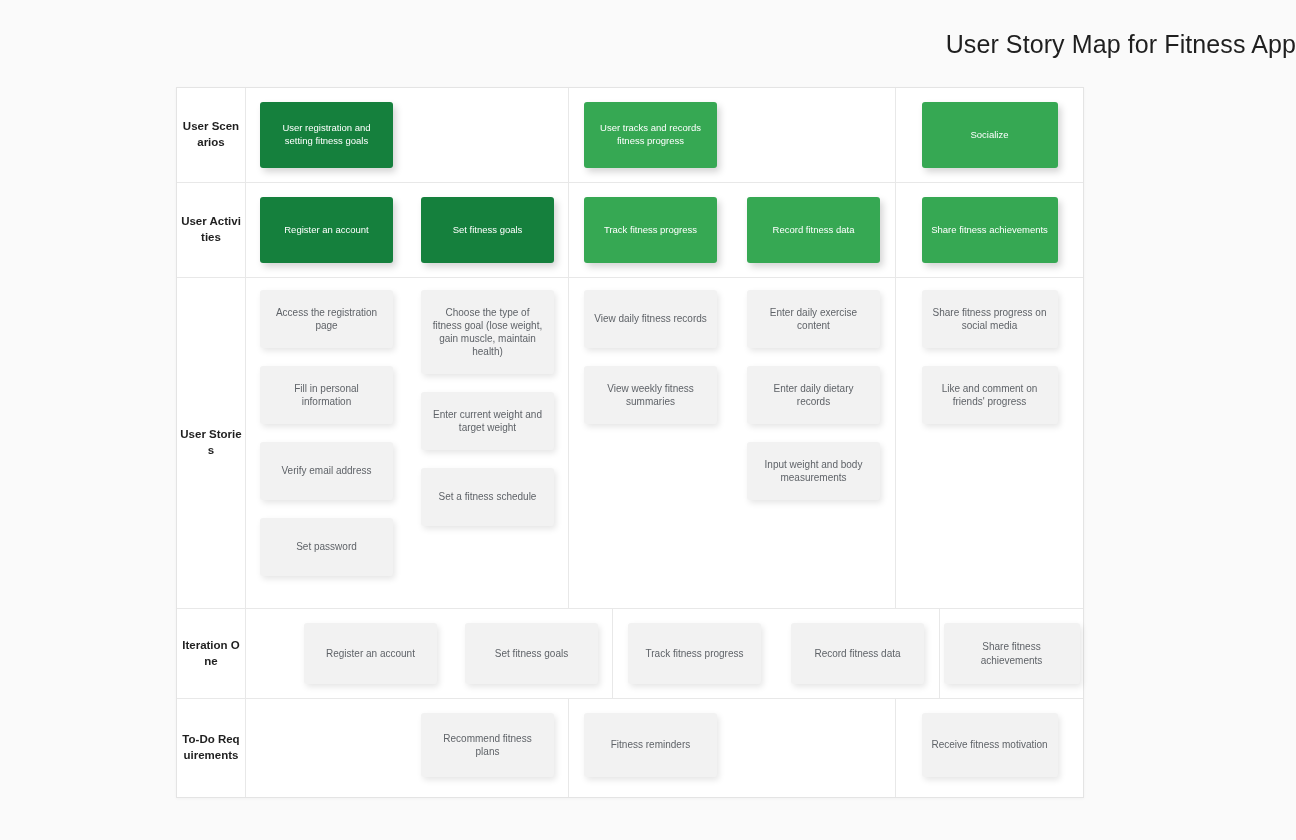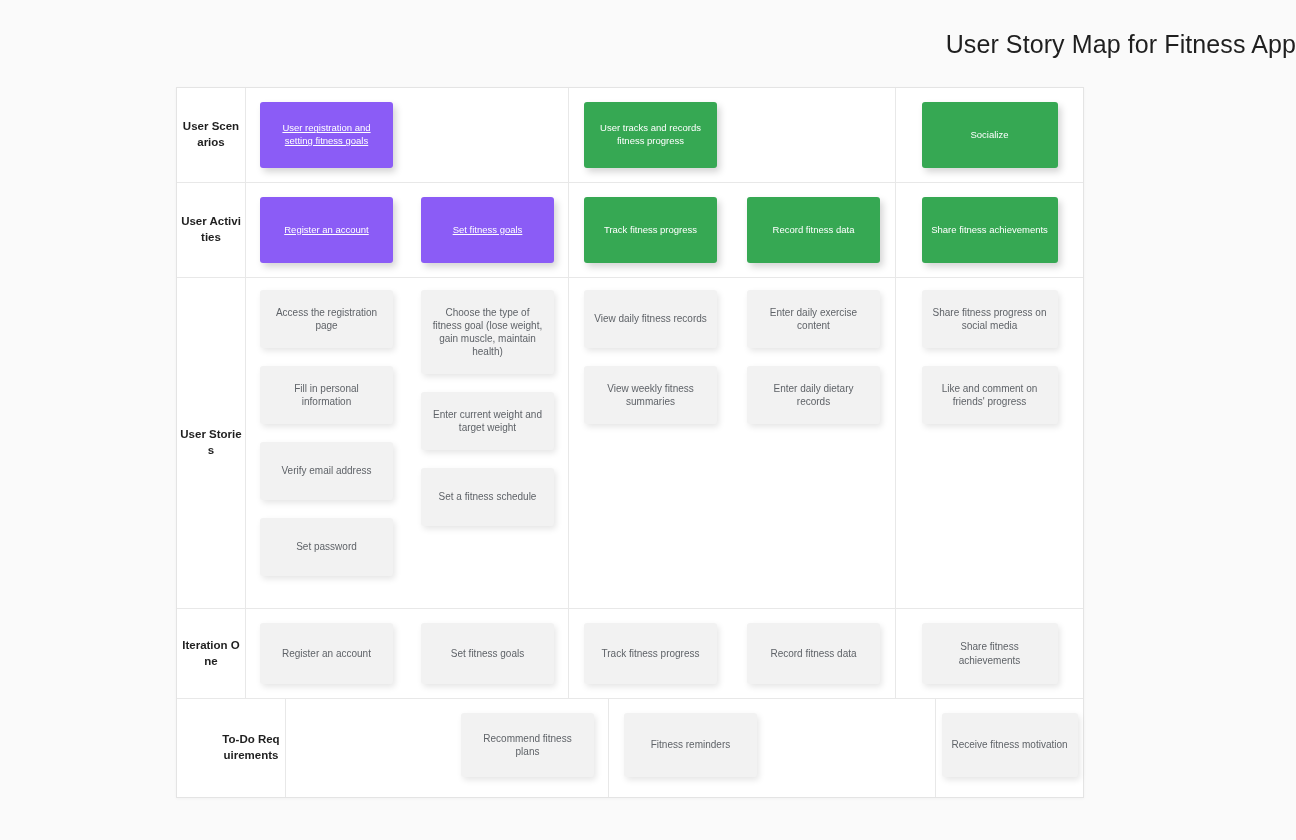--- a/index.html
+++ b/index.html
@@ -94,42 +94,42 @@
     display: flex;
     align-items: center;
     justify-content: center;
     text-align: center;
     border-radius: 3px;
     padding: 6px 9px;
     line-height: 1.32;
     box-shadow: 3px 4px 7px rgba(0,0,0,0.17);
   }
 
-  .card.teal  { background: #8b5cf6; color: #ffffff; font-size: 9.5px; text-decoration: underline; }
+  .card.teal  { background: #15803d; color: #ffffff; font-size: 9.5px; }
   .card.green { background: #36a853; color: #ffffff; font-size: 9.5px; }
   .card.grey  { background: #f2f2f2; color: #5f6368; font-size: 10px; box-shadow: 2px 3px 6px rgba(0,0,0,0.10); }
 
   
   .r-scen .card   { width: 133px; height: 73px; }
   .r-scen .g3 .card { width: 136px; }
   .r-act .card    { width: 133px; height: 68px; }
   .r-act .g3 .card { width: 136px; }
   .r-stories .card{ width: 133px; height: 58px; margin-bottom: 18px; }
   .r-stories .g3 .card { width: 136px; }
   .r-stories .card.tall { height: 84px; }
   .r-iter .card   { width: 133px; height: 64px; }
   .r-iter .g3 .card { width: 136px; }
   .r-todo .card   { width: 133px; height: 64px; }
   .r-todo .g3 .card { width: 136px; }
 
   .r-scen    { height: 95px; }
   .r-act     { height: 95px; }
   .r-stories { min-height: 320px; }
-  .r-iter    { height: 90px; }
-  .r-todo    { height: 98px; margin-left: 40px; }
+  .r-iter    { height: 90px; gap: 44px; }
+  .r-todo    { height: 98px; }
 
   .r-stories .col { padding-top: 12px; }
 </style>
 </head>
 <body>
 
 <div class="page-title">User Story Map for Fitness App</div>
 
 <div class="board">
 
@@ -200,20 +200,21 @@
         </div>
       </div>
       <div class="group g2">
         <div class="col">
           <div class="card grey">View daily fitness records</div>
           <div class="card grey">View weekly fitness summaries</div>
         </div>
         <div class="col">
           <div class="card grey">Enter daily exercise content</div>
           <div class="card grey">Enter daily dietary records</div>
+          <div class="card grey">Input weight and body measurements</div>
         </div>
       </div>
       <div class="group g3">
         <div class="col">
           <div class="card grey">Share fitness progress on social media</div>
           <div class="card grey">Like and comment on friends' progress</div>
         </div>
       </div>
     </div>
   </div>

